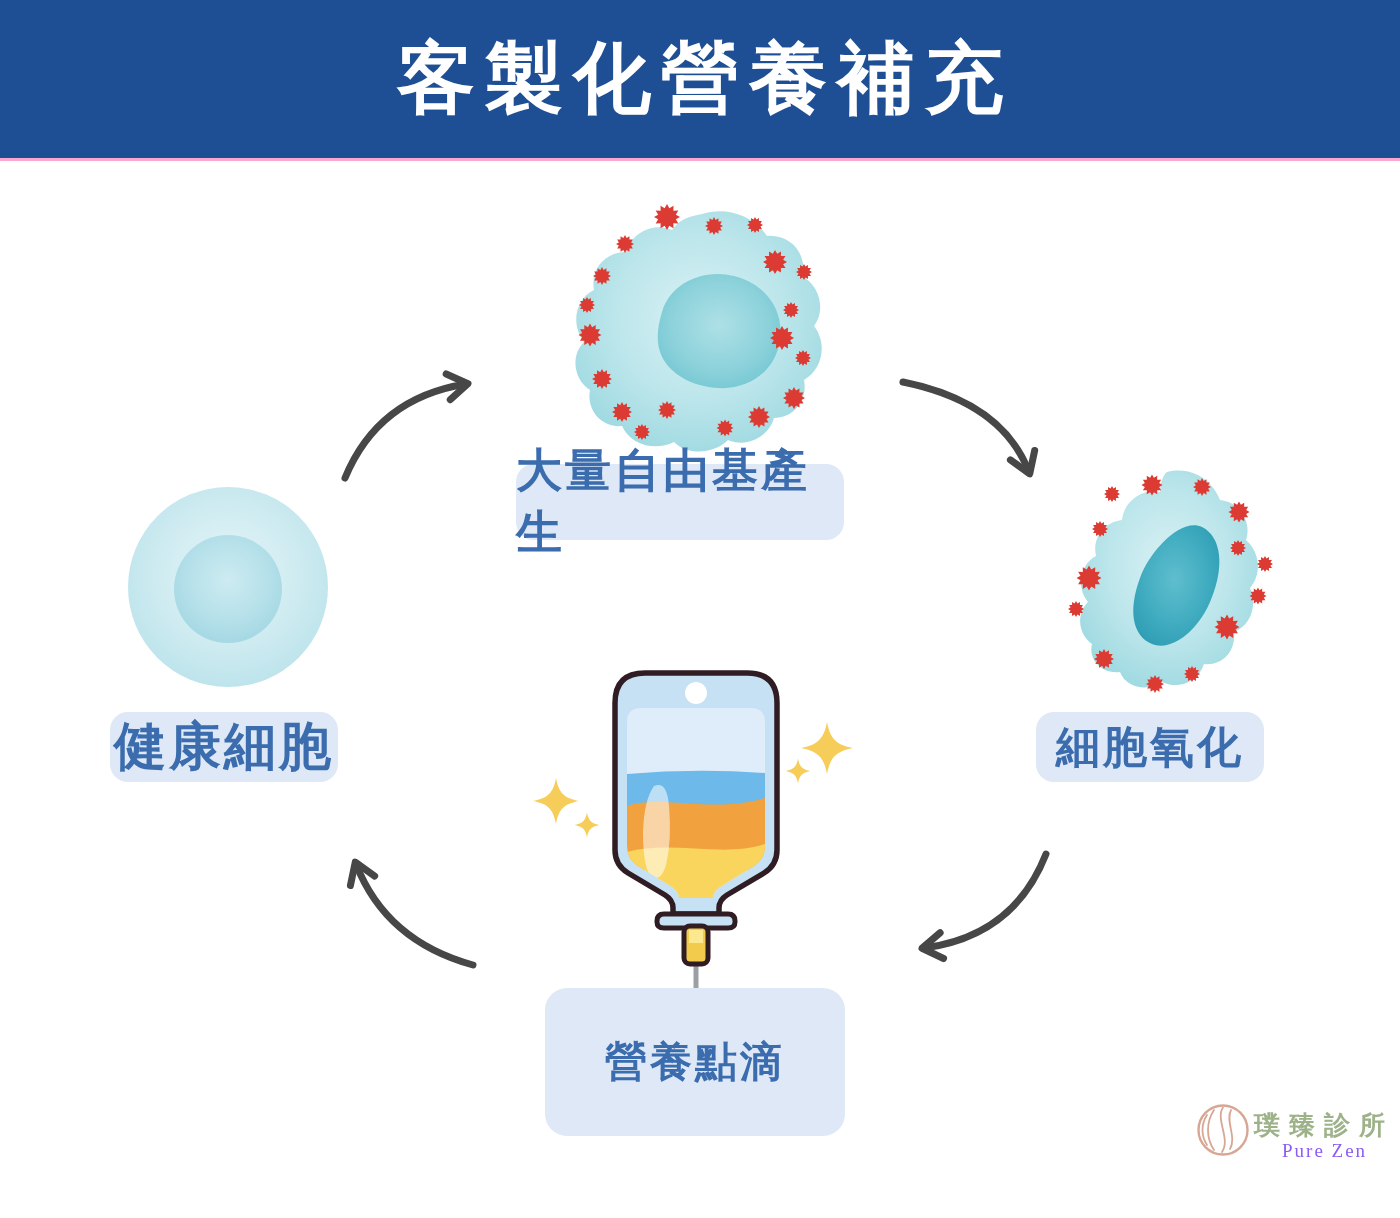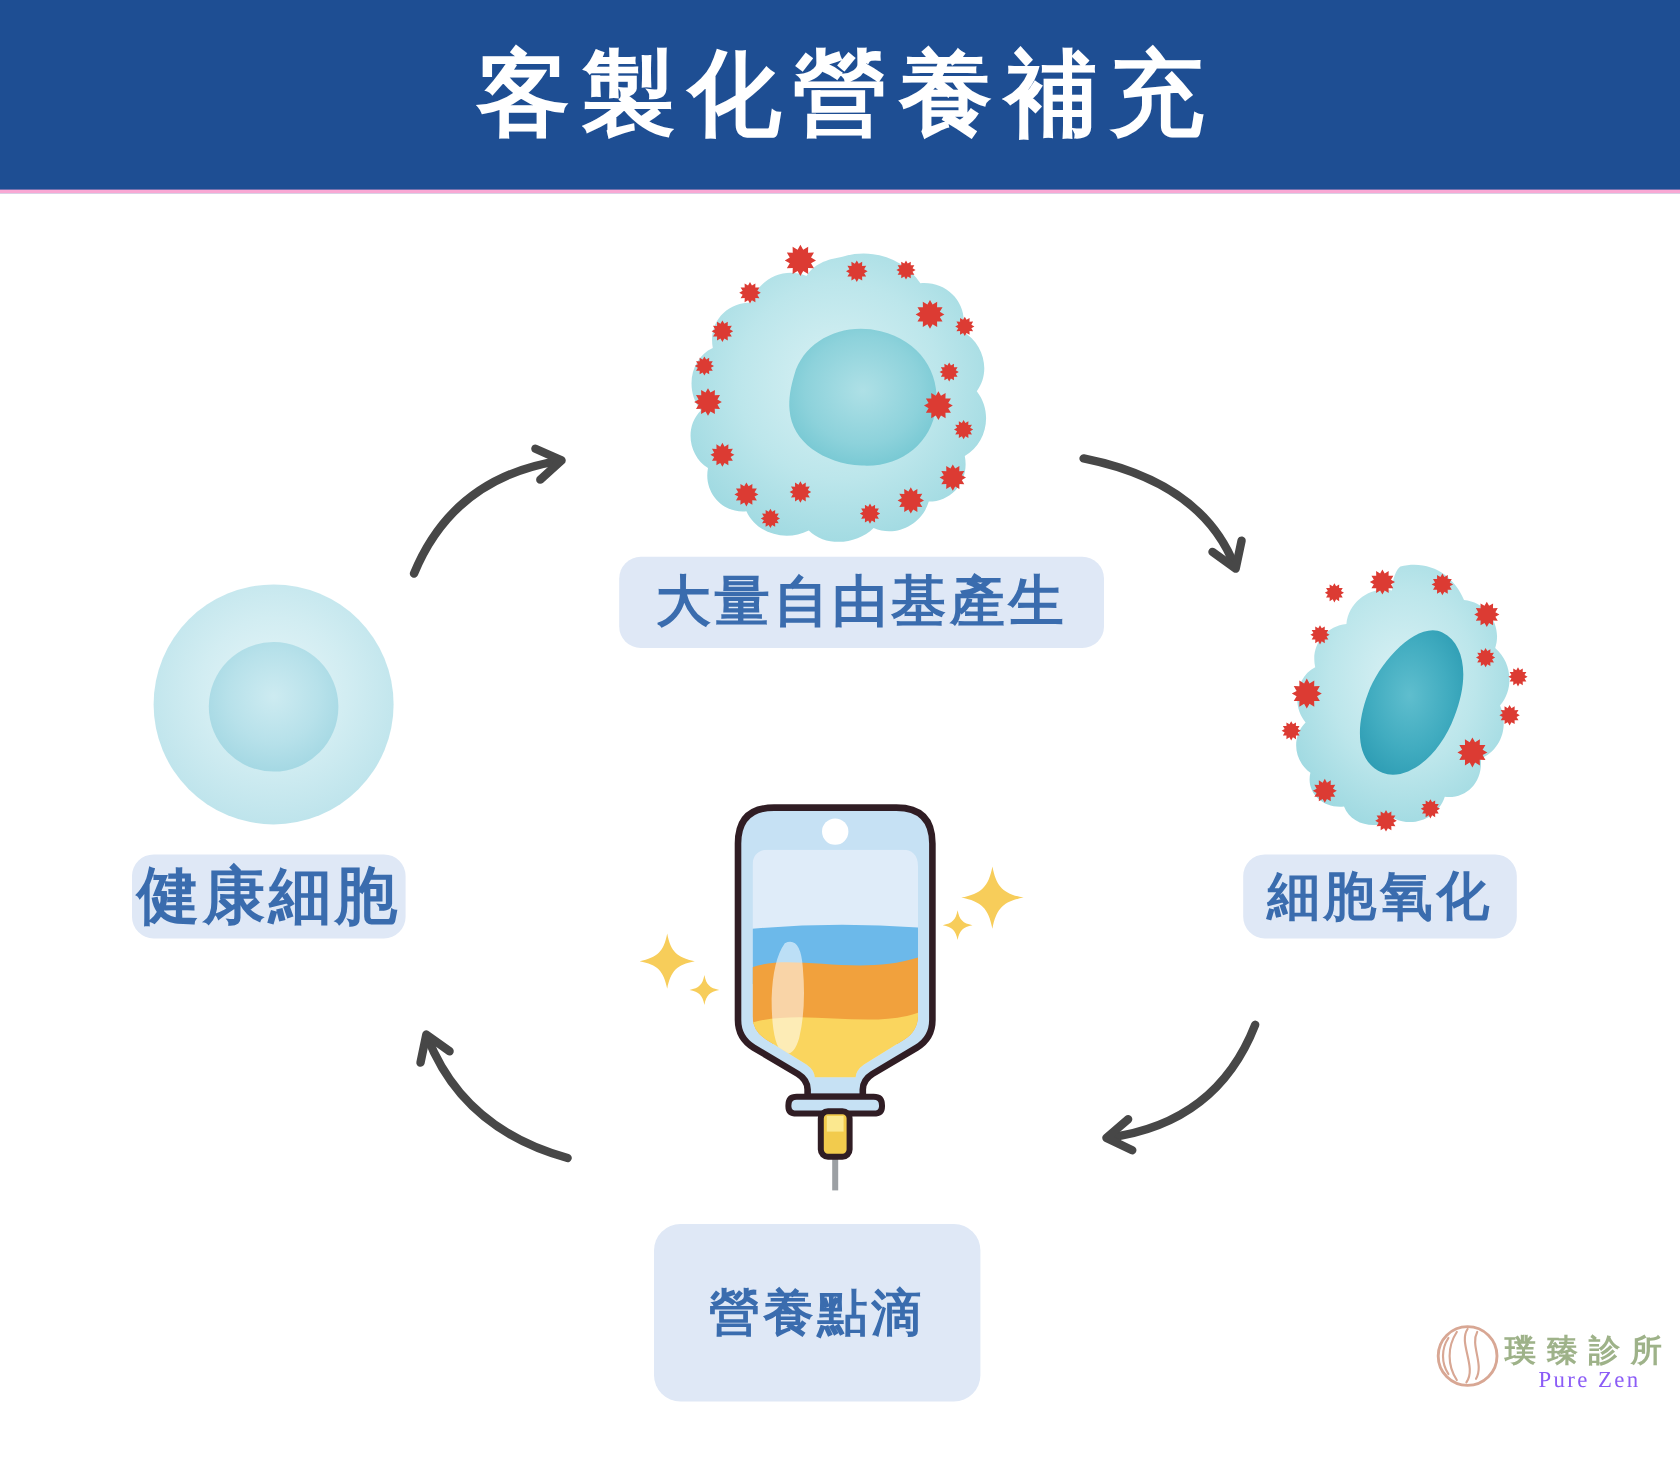--- a/index.html
+++ b/index.html
@@ -31,26 +31,26 @@
   
   .pill {
     position:absolute;
     background:#DFE8F6;
     border-radius:18px;
     display:flex; align-items:center; justify-content:center;
     color:#3A6CAE;
     font-weight:700;
     letter-spacing:3px;
   }
-  .pill-free-radicals { left:516px; top:464px; width:404px; height:76px; font-size:46px; }
+  .pill-free-radicals { left:516px; top:464px; width:328px; height:76px; font-size:46px; }
   .pill-healthy      { left:110px; top:712px; width:228px; height:70px; font-size:52px; }
   .pill-oxidation    { left:1036px; top:712px; width:228px; height:70px; font-size:44px; }
   .pill-drip {
-    left:545px; top:988px; width:272px; height:148px;
-    border-radius:22px; flex-direction:column; font-size:42px; line-height:60px;margin-top:32px;
+    left:545px; top:988px; width:300px; height:148px;
+    border-radius:22px; flex-direction:column; font-size:42px; line-height:60px;
   }
   
   .healthy-cell {
     position:absolute; left:128px; top:487px; width:200px; height:200px;
     border-radius:50%;
     background:radial-gradient(circle at 50% 44%, #E6F5F8 0%, #D2EDF2 40%, #BCE3EB 78%, #ACDCE6 100%);
   }
   .healthy-cell .nucleus {
     position:absolute; left:46px; top:48px; width:108px; height:108px;
     border-radius:50%;

